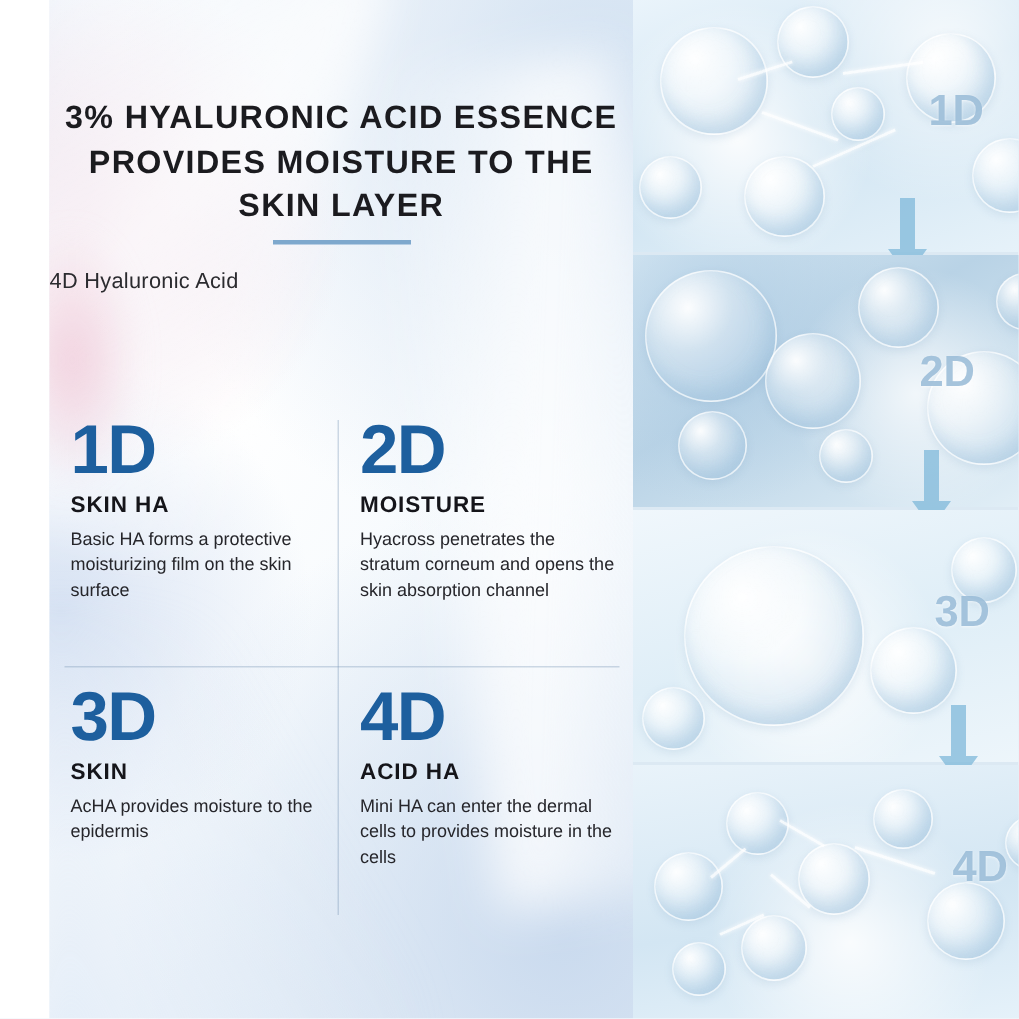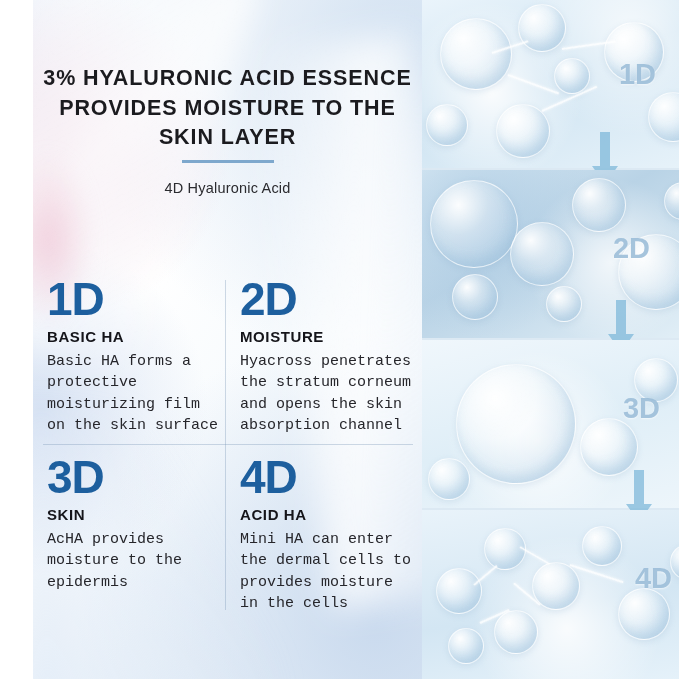--- a/index.html
+++ b/index.html
@@ -88,21 +88,20 @@
     transform: translateX(-50%);
     width: 92px;
     height: 3px;
     background: #7ea8cd;
   }
   .subhead {
     position: absolute;
     left: 0;
     top: 180px;
     width: 389px;
-    text-align: center;
     font-size: 14.5px;
     color: #2b2b2f;
     letter-spacing: 0.2px;
   }
 
   
   .grid {
     position: absolute;
     left: 0;
     top: 272px;
@@ -143,26 +142,25 @@
     margin: 0 0 6px 0;
   }
   .cell .name {
     font-size: 15px;
     font-weight: bold;
     color: #15151a;
     letter-spacing: 0.6px;
     margin: 0 0 6px 0;
   }
   .cell .desc {
-    font-size: 15px;
+    font-size: 12px;
     line-height: 1.42;
     color: #26262b;
     margin: 0;
     max-width: 172px;
-    font-family: Liberation Mono, monospace;
   }
 
   
   .right-panel {
     position: relative;
     width: 290px;
     height: 679px;
     overflow: hidden;
     background: #dce9f3;
   }
@@ -244,21 +242,21 @@
     <div class="headline">3% HYALURONIC ACID ESSENCE PROVIDES MOISTURE TO THE SKIN LAYER</div>
     <div class="divider"></div>
     <div class="subhead">4D Hyaluronic Acid</div>
 
     <div class="grid">
       <div class="vline"></div>
       <div class="hline"></div>
 
       <div class="cell cell-tl">
         <p class="dim">1D</p>
-        <p class="name">BASIC HA</p>
+        <p class="name">SKIN HA</p>
         <p class="desc">Basic HA forms a protective moisturizing film on the skin surface</p>
       </div>
 
       <div class="cell cell-tr">
         <p class="dim">2D</p>
         <p class="name">MOISTURE</p>
         <p class="desc">Hyacross penetrates the stratum corneum and opens the skin absorption channel</p>
       </div>
 
       <div class="cell cell-bl">

